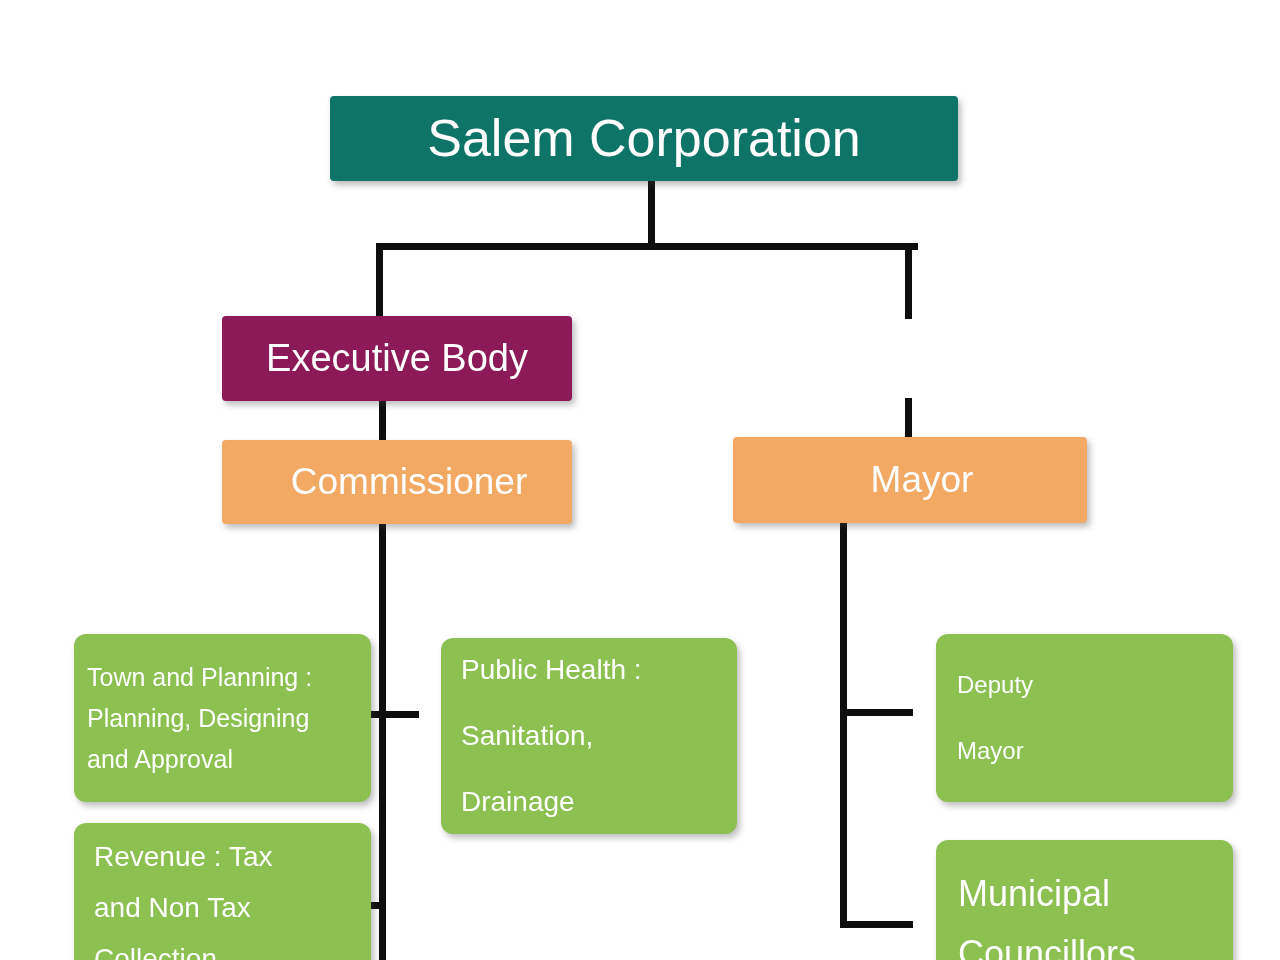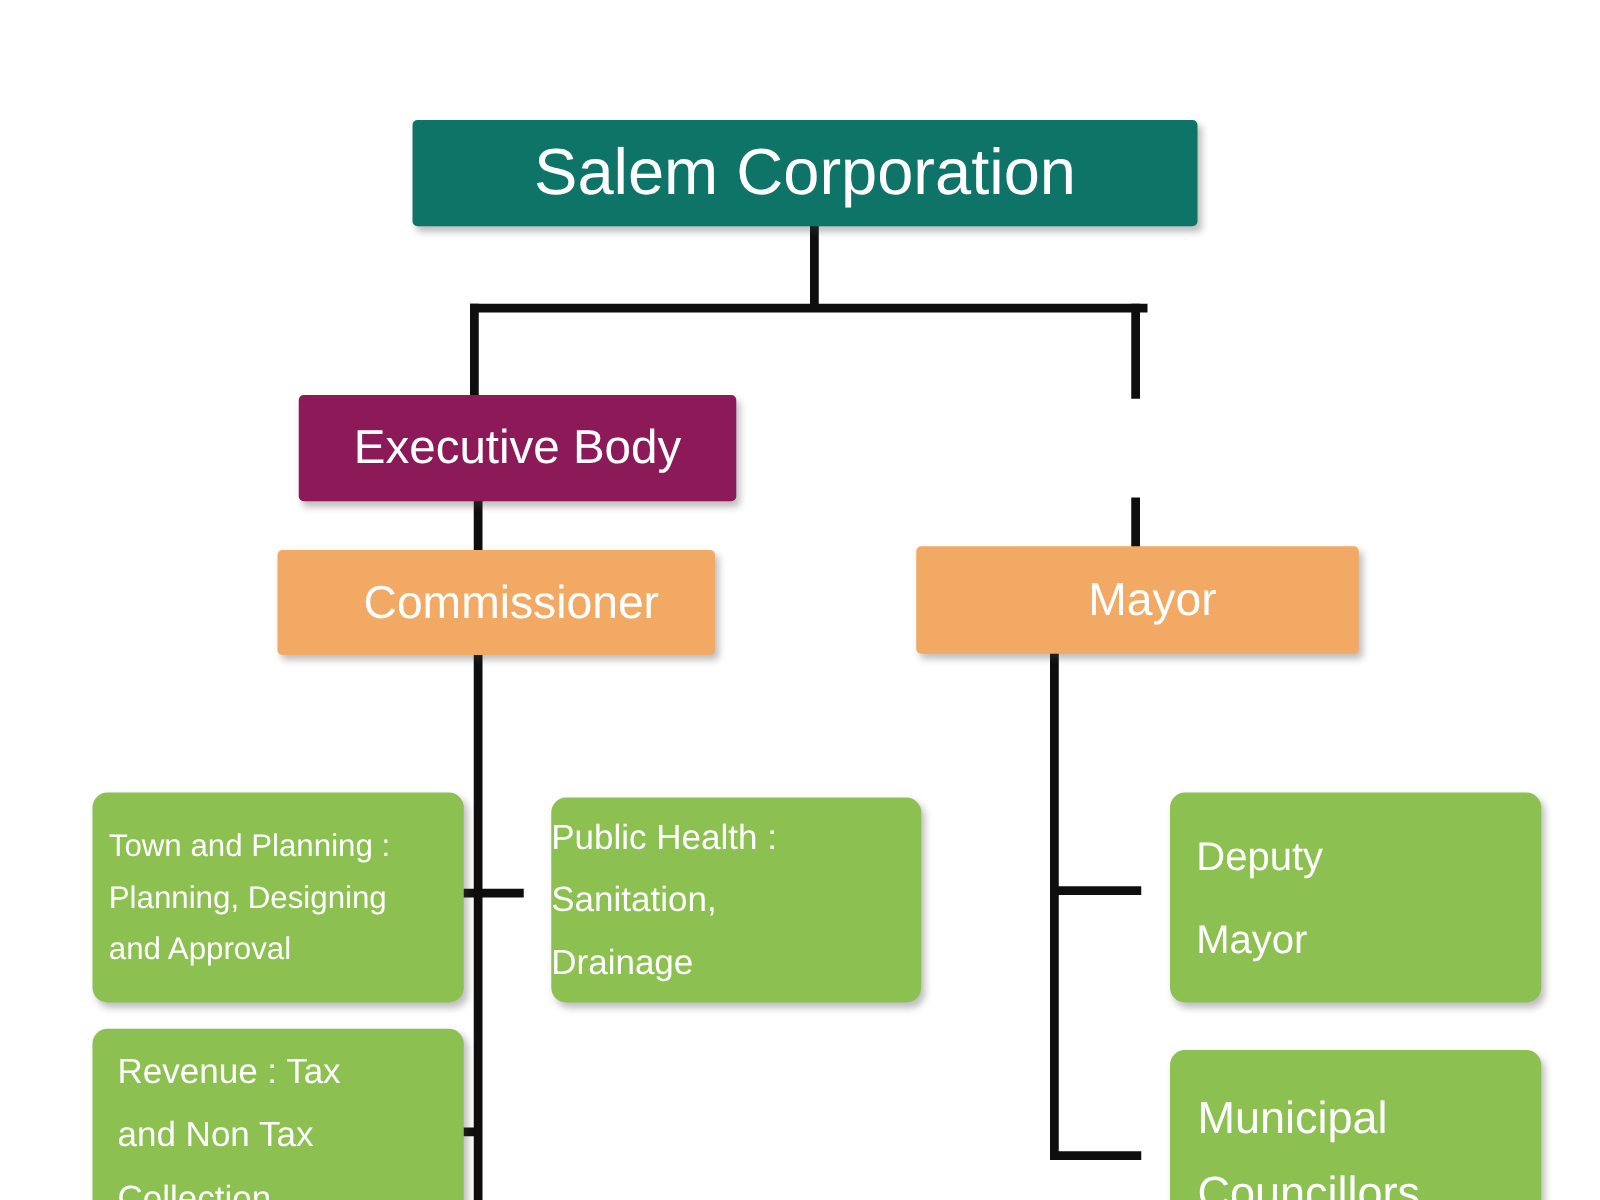--- a/index.html
+++ b/index.html
@@ -36,34 +36,34 @@
     white-space: pre-line;
     box-shadow: 3px 4px 6px rgba(70, 70, 70, 0.35);
     box-sizing: border-box;
     line-height: 1.25;
   }
   .node.left {
     justify-content: flex-start;
     text-align: left;
   }
   .node.teal    { background: var(--teal, #0f7468); border-radius: 4px; }
-  .node.magenta { background: var(--magenta, #8c1a59); border-radius: 4px; margin-left: 17px; }
+  .node.magenta { background: var(--magenta, #8c1a59); border-radius: 4px; }
   .node.orange  { background: var(--orange, #f2a964); border-radius: 4px; padding-left: 24px; }
   .node.green   { background: var(--green, #8cc151); border-radius: 12px; margin-left: 24px; }
 
   
   .n-root         { left: 330px; top: 96px;  width: 628px; height: 85px; font-size: 52px; }
   .n-executive    { left: 222px; top: 316px; width: 350px; height: 85px; font-size: 38px; }
   .n-elective     { left: 735px; top: 316px; width: 351px; height: 84px; font-size: 38px; }
   .n-commissioner { left: 222px; top: 440px; width: 350px; height: 84px; font-size: 37px; }
   .n-mayor        { left: 733px; top: 437px; width: 354px; height: 86px; font-size: 37px; }
   .n-town         { left: 50px;  top: 634px; width: 297px; height: 168px; font-size: 25px; line-height: 41px; padding-left: 13px; padding-right: 6px; }
-  .n-publichealth { left: 417px; top: 638px; width: 296px; height: 164px; font-size: 28px; line-height: 50px; }
+  .n-publichealth { left: 417px; top: 638px; width: 296px; height: 196px; font-size: 28px; line-height: 66px; padding-left: 20px; }
   .n-revenue      { left: 50px;  top: 823px; width: 297px; height: 168px; font-size: 28px; line-height: 51px; padding-left: 20px; }
-  .n-deputy       { left: 912px; top: 634px; width: 297px; height: 168px; font-size: 32px; line-height: 66px; padding-left: 21px; }
+  .n-deputy       { left: 912px; top: 634px; width: 297px; height: 168px; font-size: 24px; line-height: 66px; padding-left: 21px; }
   .n-municipal    { left: 912px; top: 840px; width: 297px; height: 168px; font-size: 36px; line-height: 60px; padding-left: 22px; }
 
   
   .l-root-stem     { left: 648px; top: 178px; height: 70px; }
   .l-main-h        { left: 376px; top: 243px; width: 542px; }
   .l-exec-top      { left: 376px; top: 243px; height: 76px; }
   .l-elect-top     { left: 905px; top: 243px; height: 76px; }
   .l-exec-comm     { left: 379px; top: 398px; height: 45px; }
   .l-left-trunk    { left: 379px; top: 520px; height: 440px; }
   .l-town-branch   { left: 345px; top: 711px; width: 74px; }

